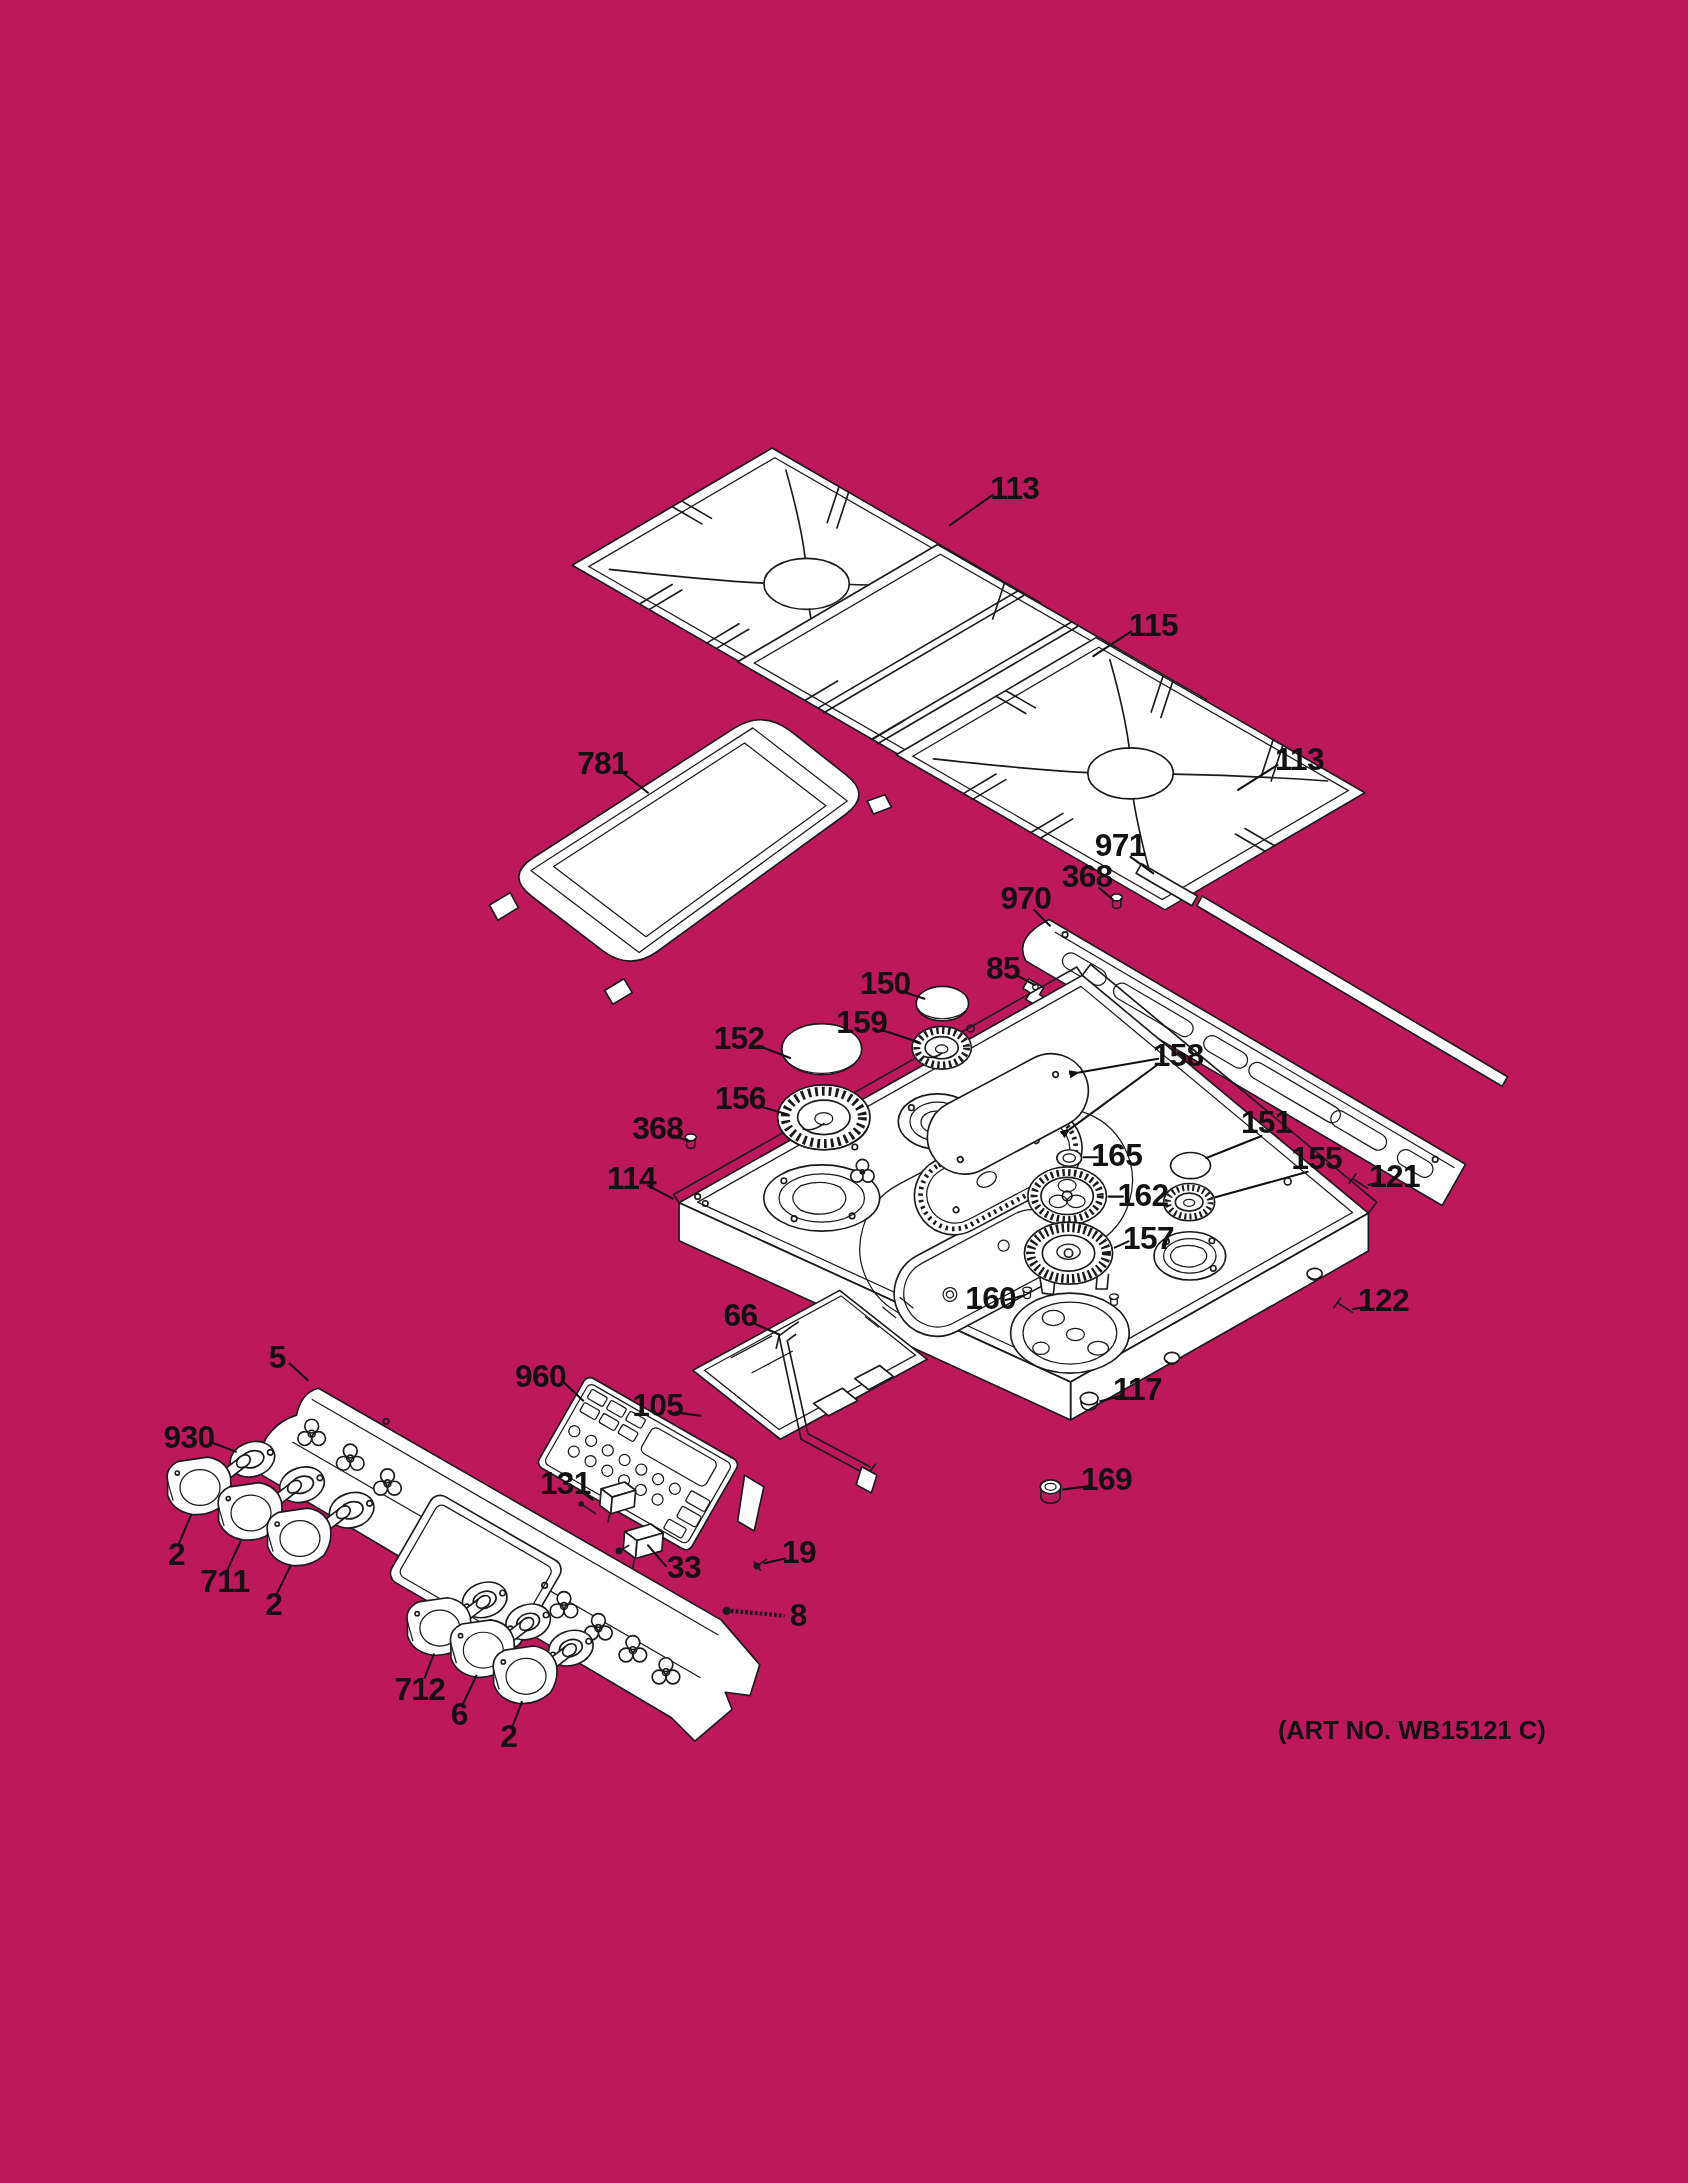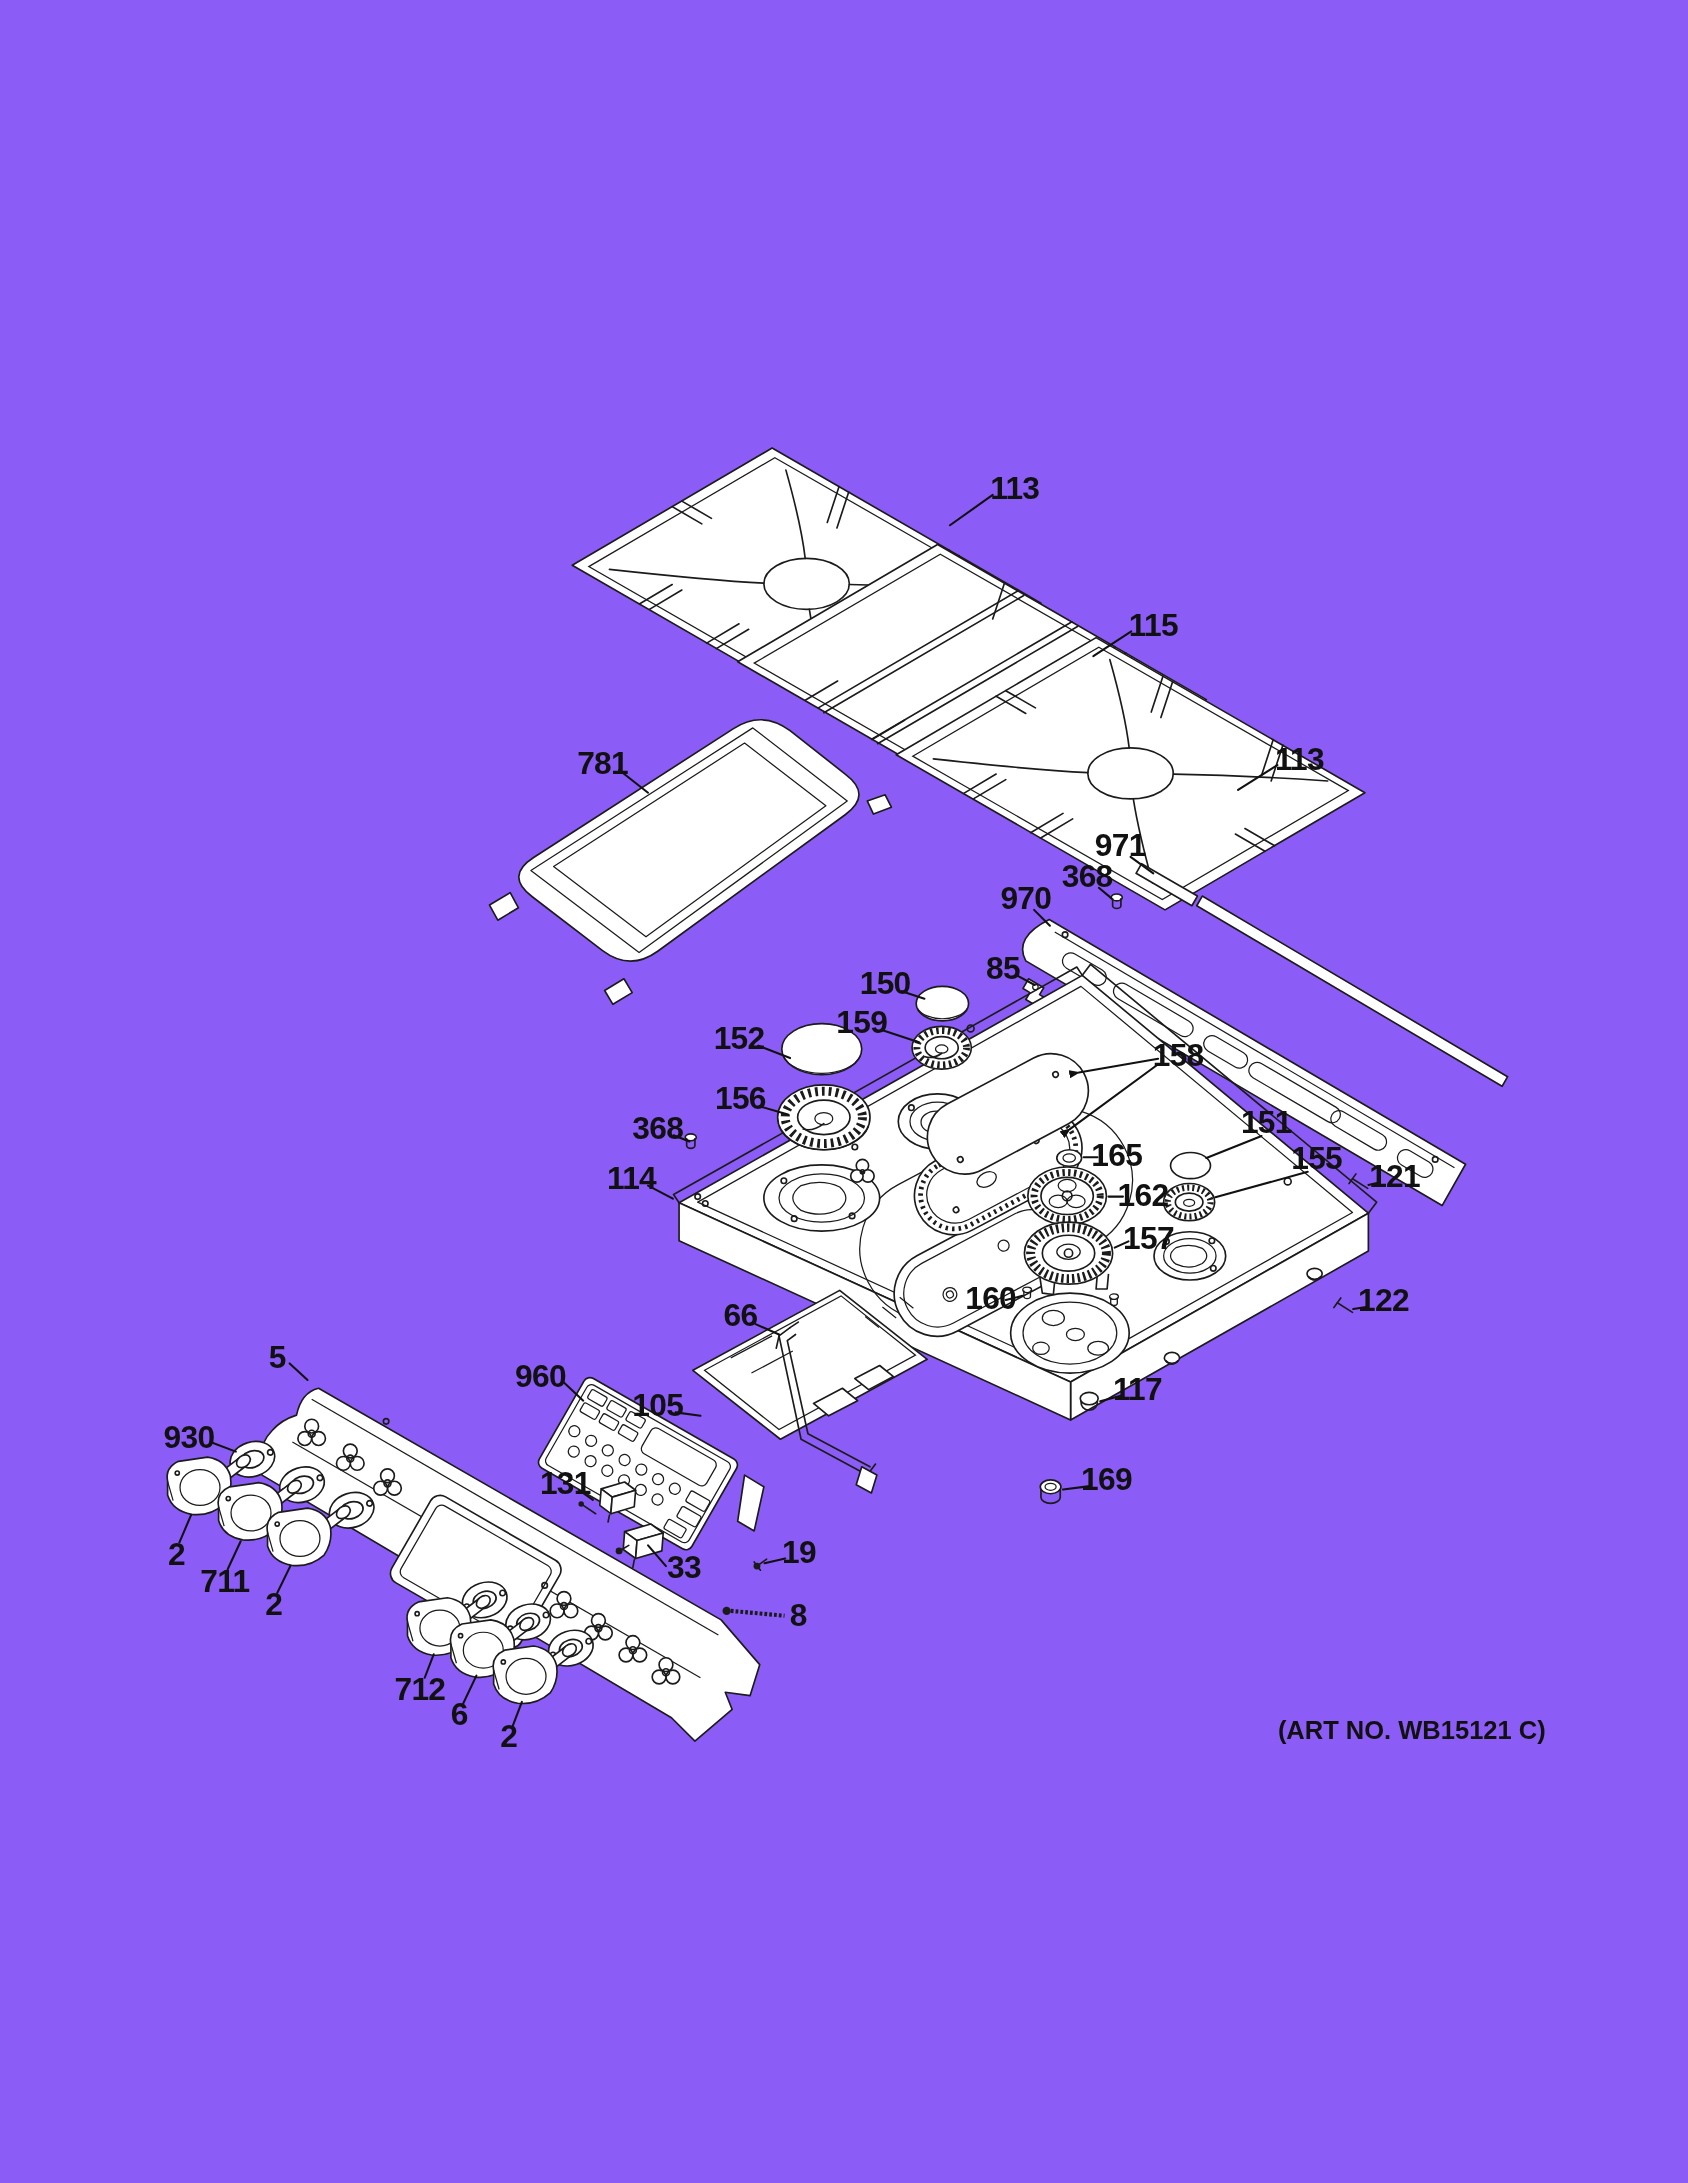--- a/index.html
+++ b/index.html
@@ -1,16 +1,16 @@
 <!DOCTYPE html>
 <html style="font-size:11px"><head>
 <meta charset="utf-8">
 <style>
   html,body{margin:0;padding:0;background:#ffffff;}
-  .page{width:1689px;height:2183px;background:#8b5cf6;position:relative;}
+  .page{width:1689px;height:2183px;background:#be185d;position:relative;}
   svg{display:block;}
   .callout{font-family:"Liberation Sans","DejaVu Sans",sans-serif;font-weight:bold;font-size:46px;fill:#111;letter-spacing:-1px;}
   .artno{font-family:"Liberation Sans","DejaVu Sans",sans-serif;font-weight:bold;font-size:37px;fill:#111;}
   .ln{stroke:#1b1b1b;stroke-width:2.4;fill:none;stroke-linecap:round;stroke-linejoin:round;}
   .w{stroke:#1b1b1b;stroke-width:2.4;fill:#ffffff;stroke-linejoin:round;}
   .thin{stroke:#1b1b1b;stroke-width:1.8;fill:none;}
   .teeth{stroke:#1b1b1b;fill:none;}
   .ldr{stroke:#111;stroke-width:3;fill:none;stroke-linecap:round;}
   .blk{fill:#1b1b1b;stroke:none;}
 </style>

